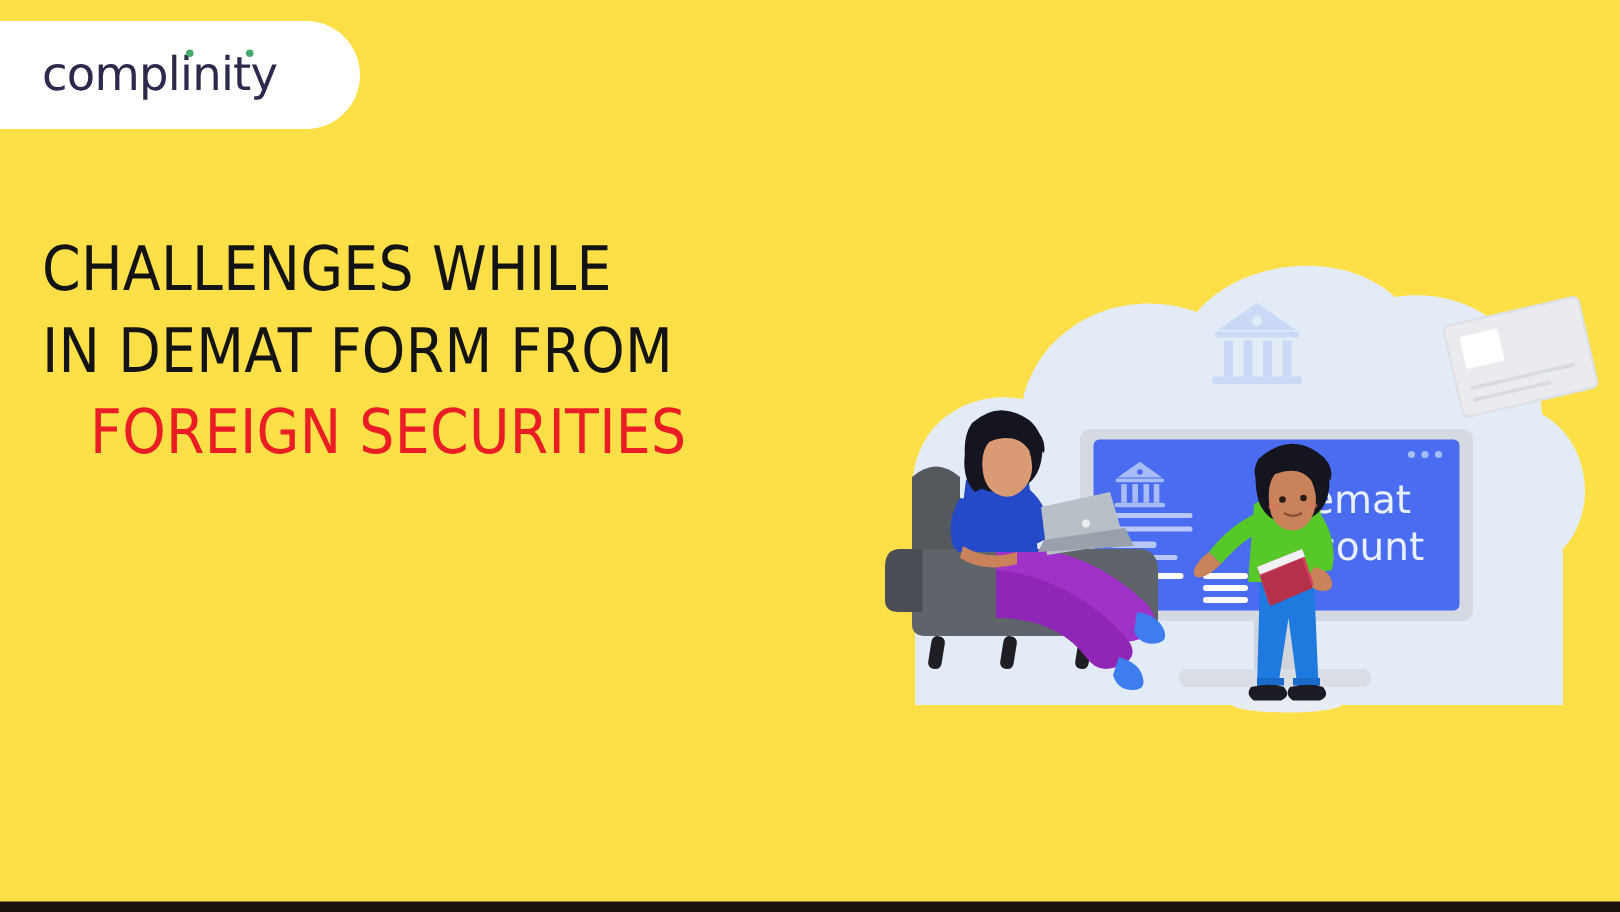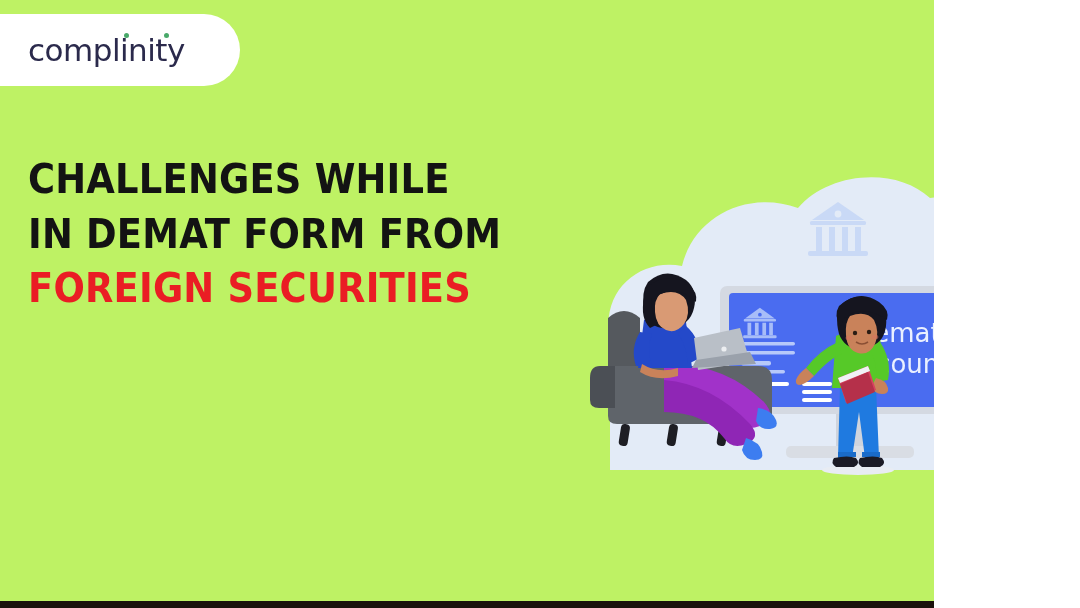--- a/index.html
+++ b/index.html
@@ -4,22 +4,22 @@
 <style>
   * { margin:0; padding:0; box-sizing:border-box; }
   html, body {
     width:1080px; height:608px;
     font-family:"Liberation Sans", sans-serif;
     background:#ffffff;
     overflow:hidden;
   }
   #slide {
     position:relative;
-    width:934px; height:608px;
-    background:#bef264;
+    width:1080px; height:608px;
+    background:#fde047;
     overflow:hidden;
   }
 
   
   #logo-chip {
     position:absolute; left:0; top:14px;
     width:240px; height:72px;
     background:#ffffff;
     border-top-right-radius:36px;
     border-bottom-right-radius:36px;
@@ -46,27 +46,27 @@
 
   
   #headline {
     position:absolute;
     left:28px; top:152px;
     width:600px;
   }
   .hl-line {
     font-family:"DejaVu Sans Condensed", "Liberation Sans Narrow", "Liberation Sans", sans-serif;
     font-size:41px;
-    font-weight:bold;
+    font-weight:normal;
     line-height:1.33;
     letter-spacing:0.2px;
     white-space:nowrap;
   }
   .hl-dark { color:#131313; }
-  .hl-red  { color:#ea1d24; }
+  .hl-red  { color:#ea1d24;margin-left:32px; }
 
   
   #illustration {
     position:absolute;
     left:590px; top:170px;
     width:490px; height:320px;
   }
   #illustration svg { display:block; }
 
   

